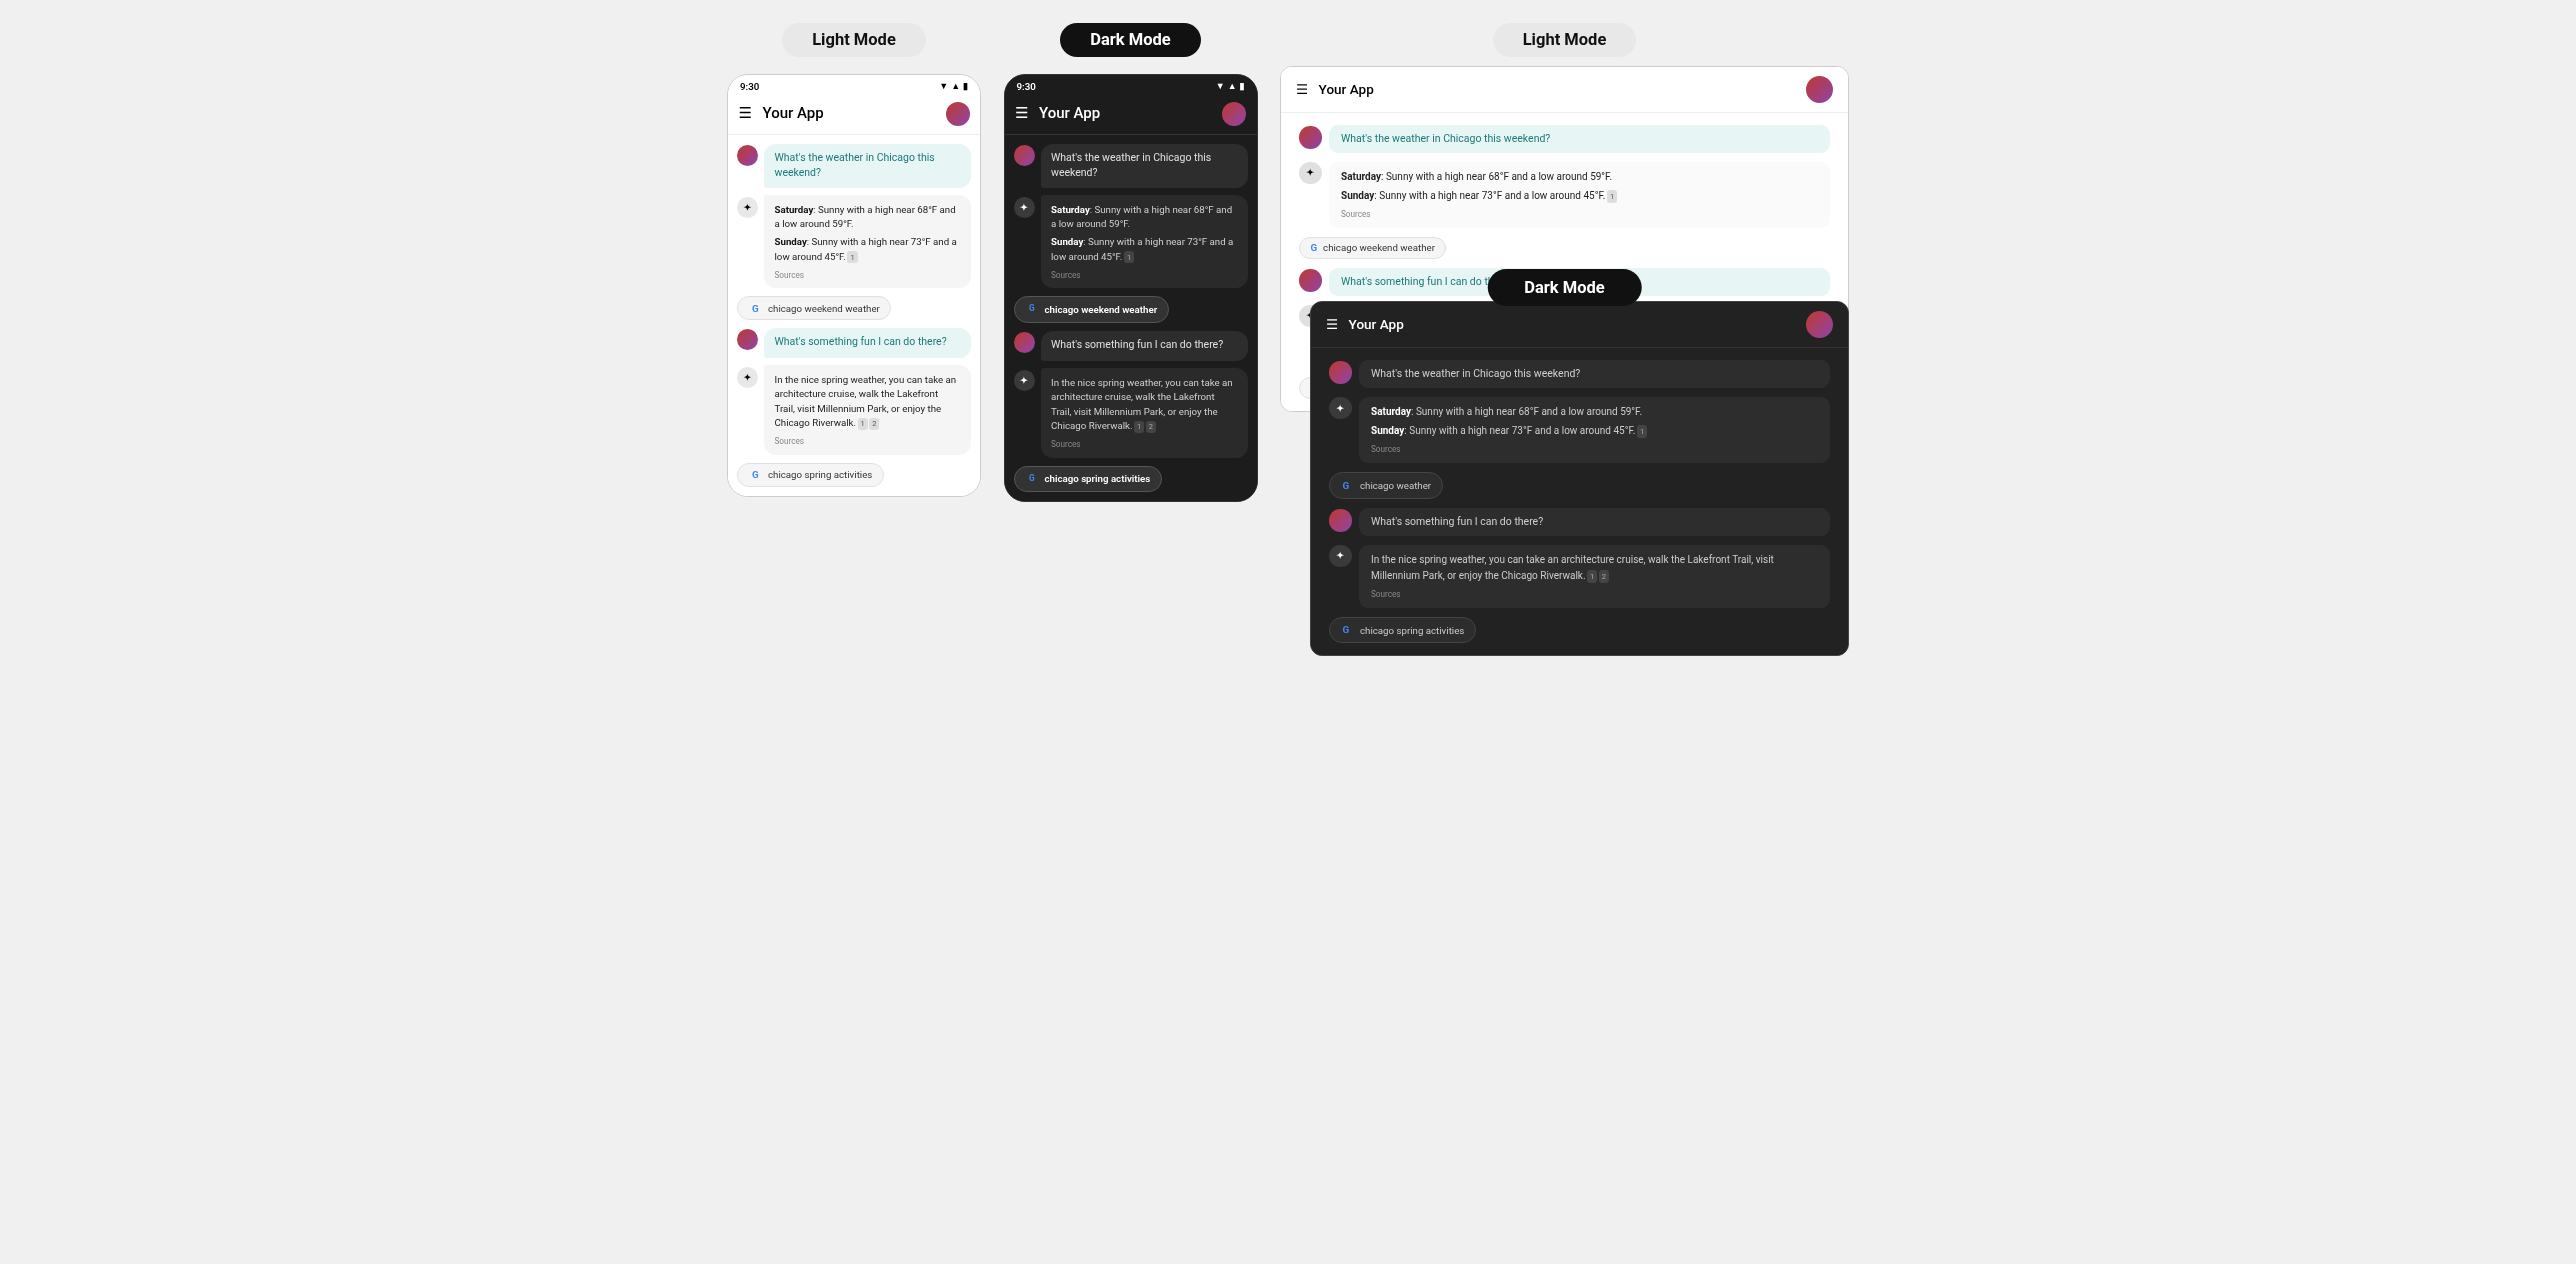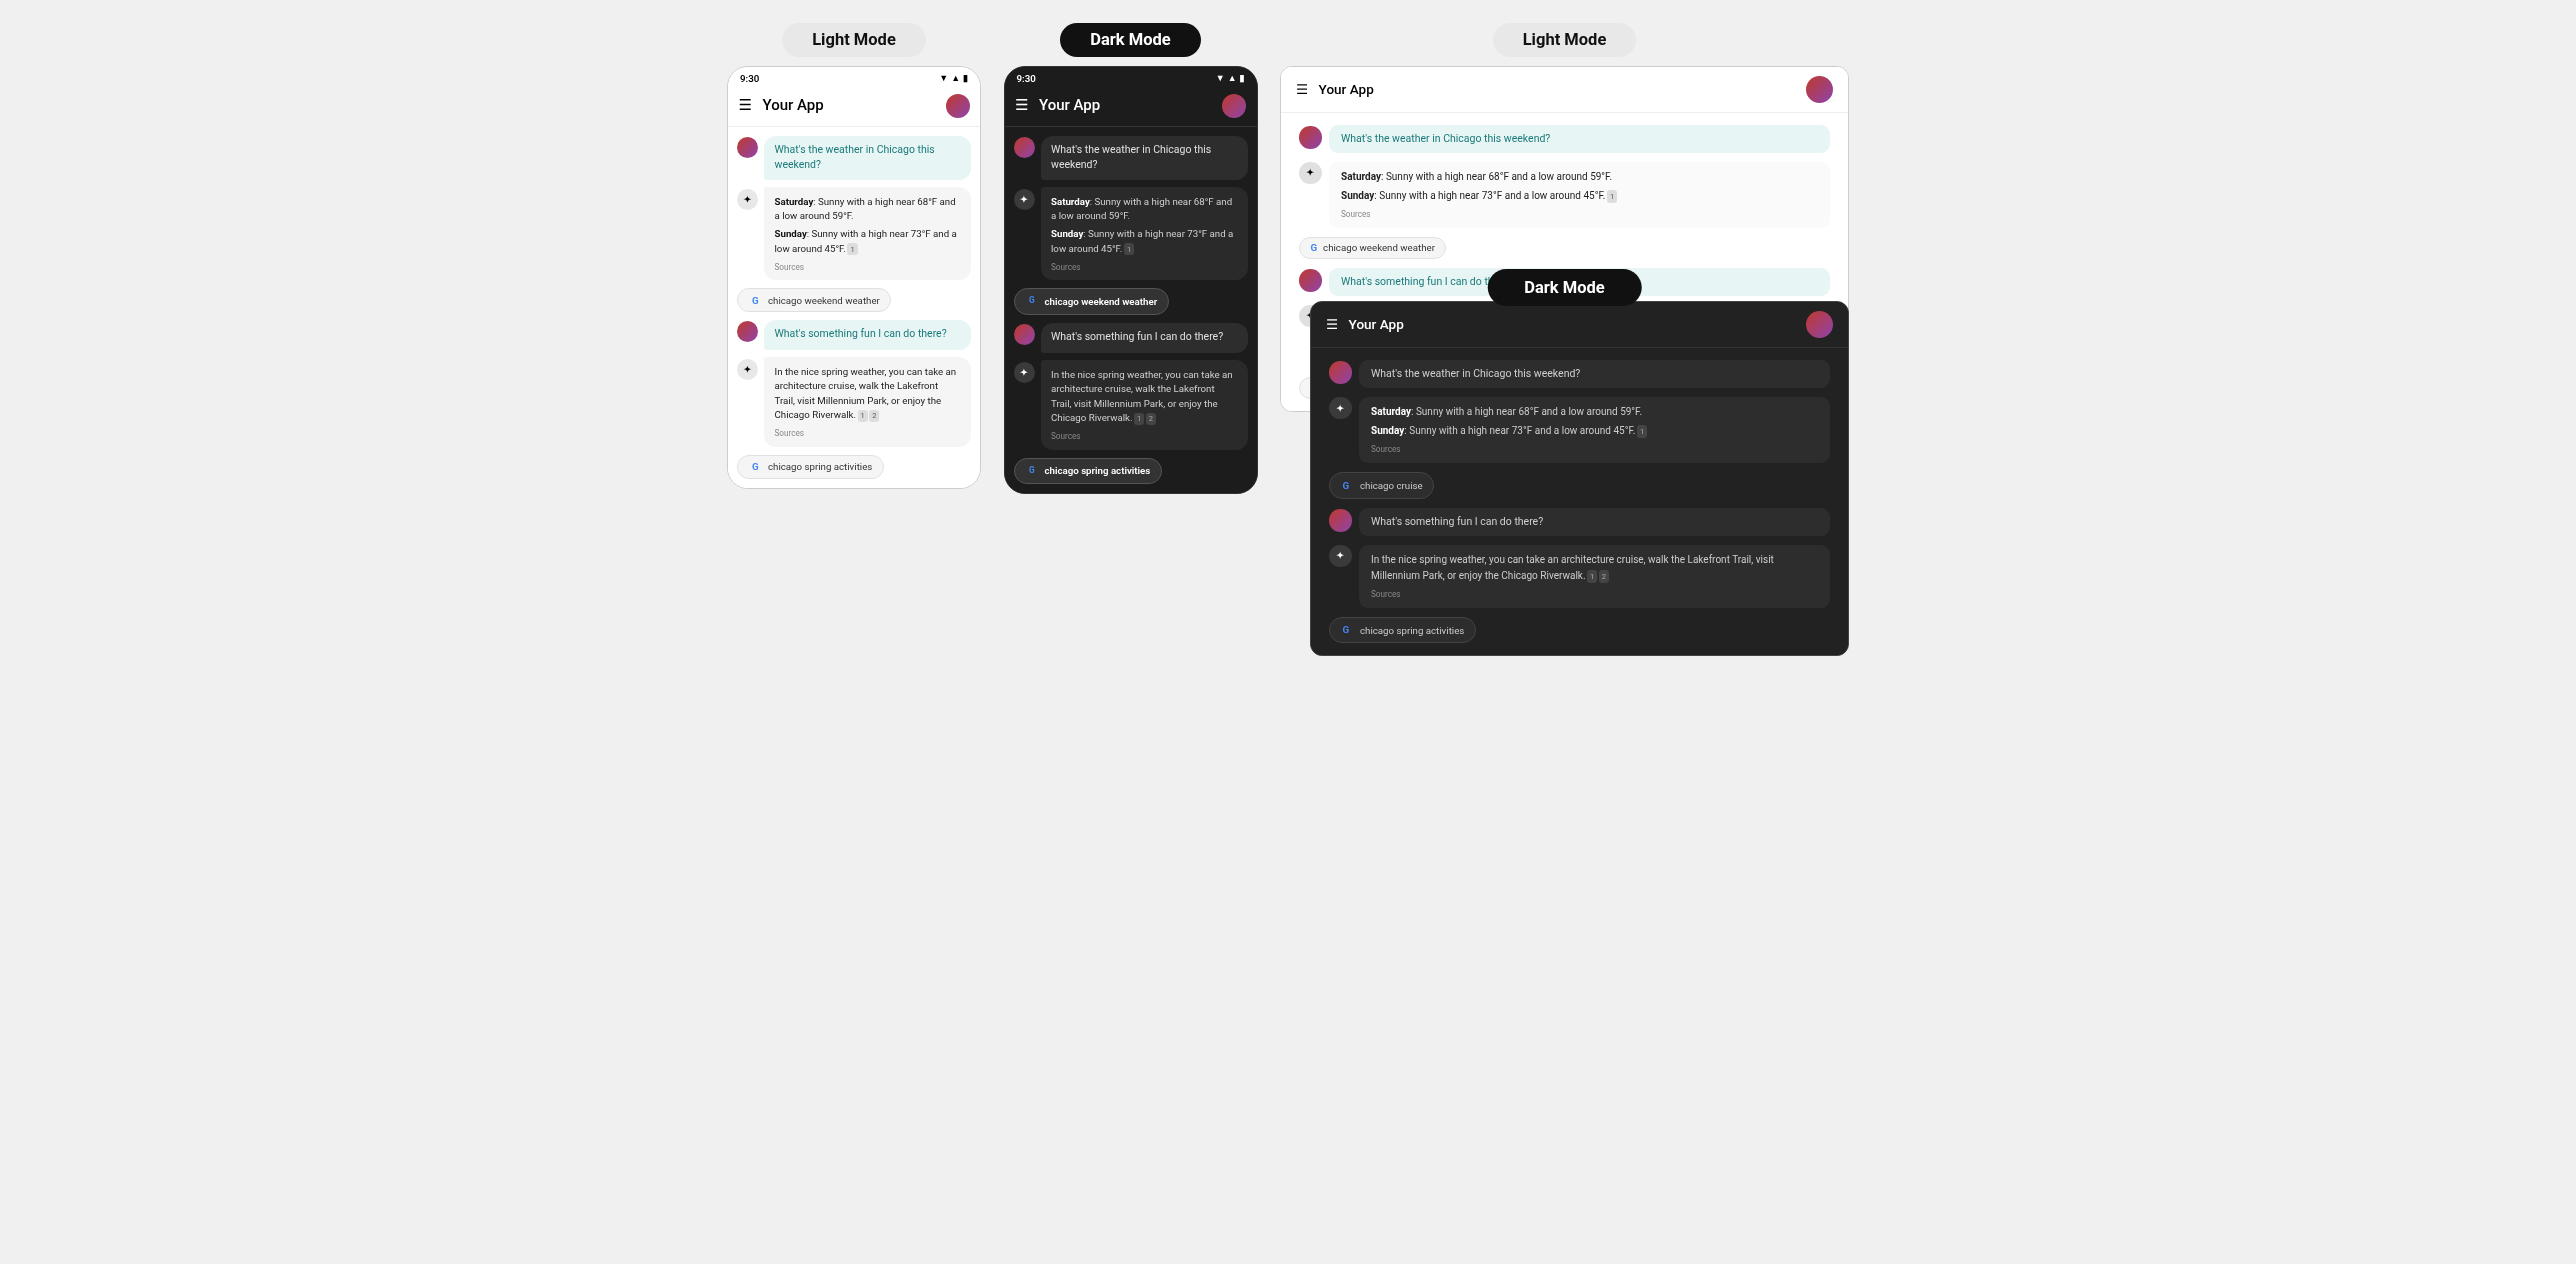--- a/index.html
+++ b/index.html
@@ -39,20 +39,21 @@
 
     
     .phone-frame {
       width: 254px;
       border-radius: 21px;
       border: 1.5px solid #ccc;
       overflow: hidden;
       background: #fff;
       display: flex;
       flex-direction: column;
+      margin-top: 8px;
     }
     .phone-frame.dark {
       background: #1c1c1c;
       border-color: #333;
     }
 
     
     .status-bar {
       display: flex;
       justify-content: space-between;
@@ -509,21 +510,21 @@
             <div class="sources-label">Sources</div>
           </div>
         </div>
 
         <div class="search-chip" style="background:#2d2d2d;border-color:#444;color:#ccc;">
           <span>
             <svg width="13.5" height="13.5" viewBox="0 0 18 18" style="font-size:13px">
                 <text x="2" y="14" font-size="13" font-weight="700" fill="#4285F4">G</text>
               </svg>
           </span>
-          <span>chicago cruise</span>
+          <span>chicago weather</span>
         </div>
 
         <div class="desktop-user-msg">
           <div style="width:22.5px;height:22.5px;border-radius:50%;background:linear-gradient(135deg,#c0392b,#8e44ad);flex-shrink:0;margin-top:1.5px;"></div>
           <div class="desktop-user-bubble" style="background:#2d2d2d;color:#d0d0d0;">What's something fun I can do there?</div>
         </div>
 
         <div class="desktop-ai-msg">
           <div class="desktop-ai-avatar" style="background:#3a3a3a;color:#fff;">✦</div>
           <div class="desktop-ai-bubble" style="background:#2d2d2d;color:#ccc;">

